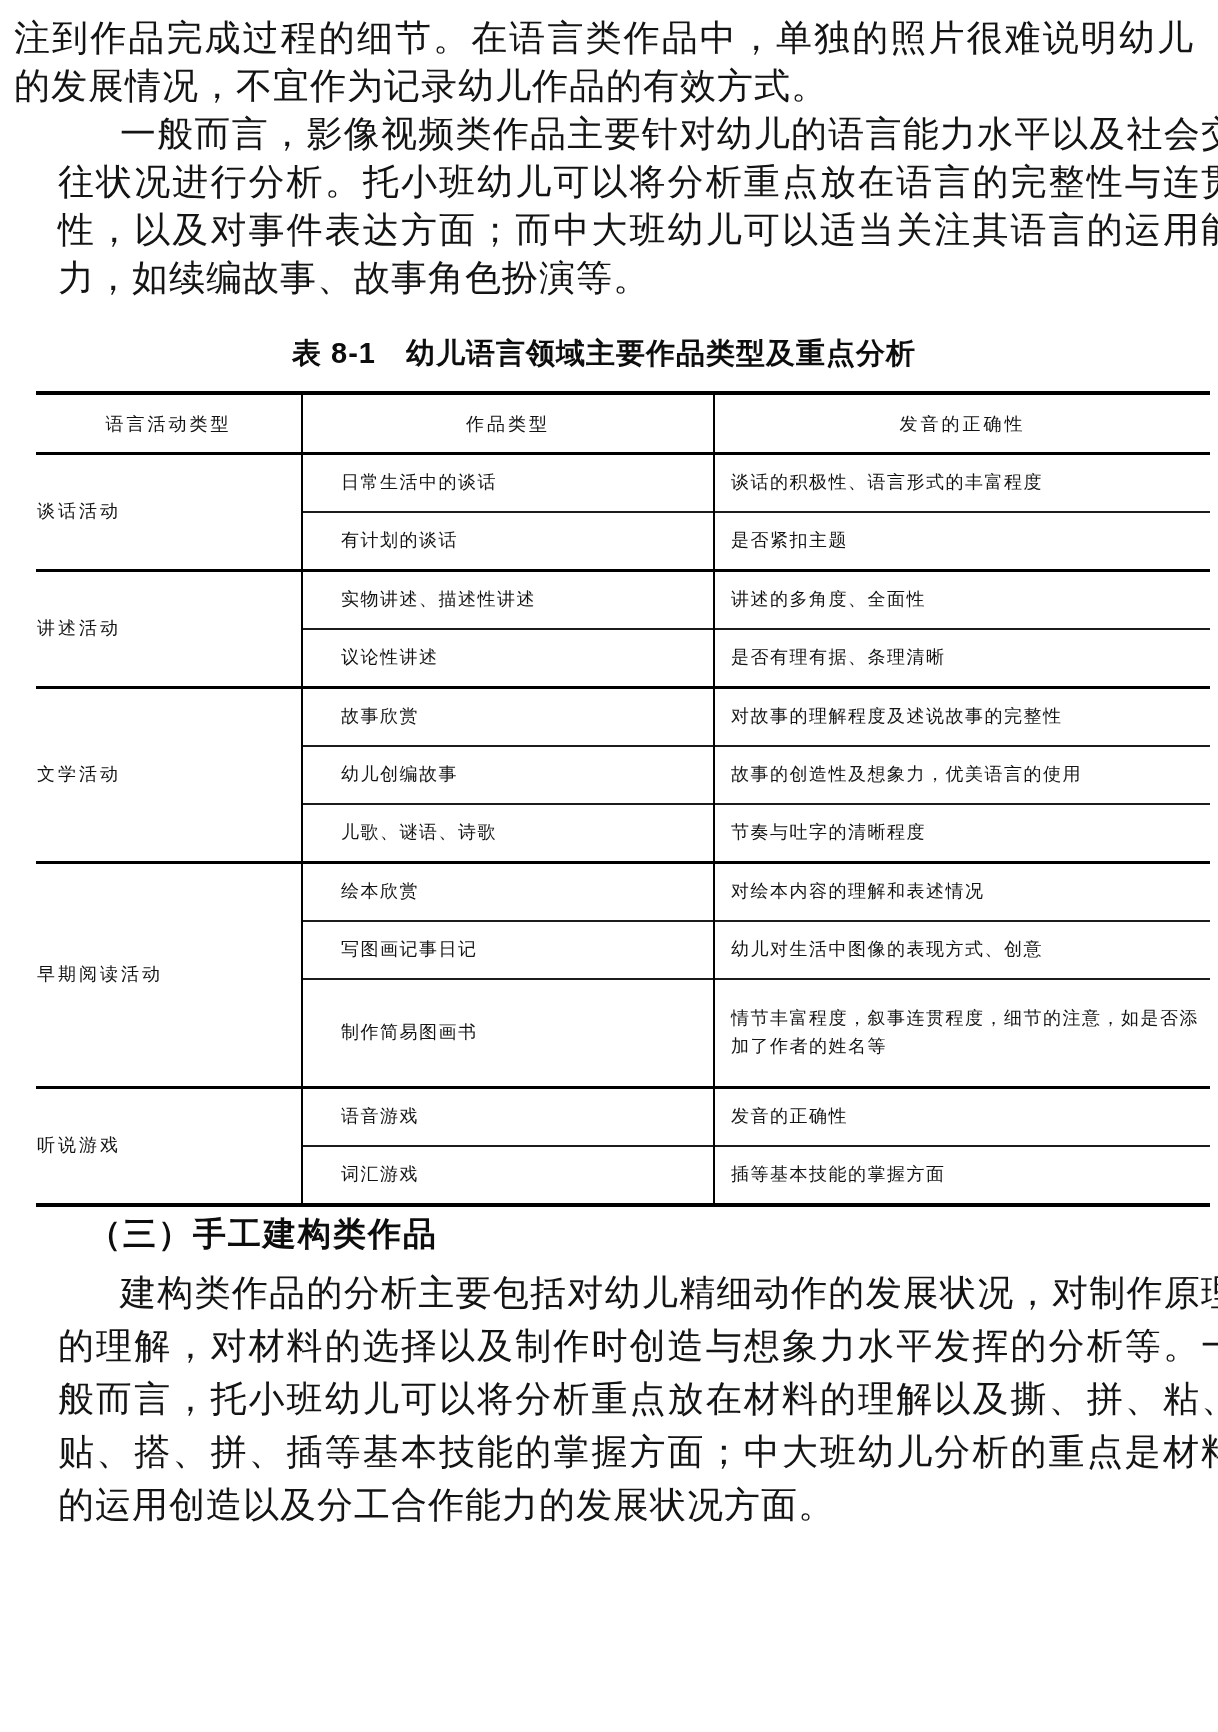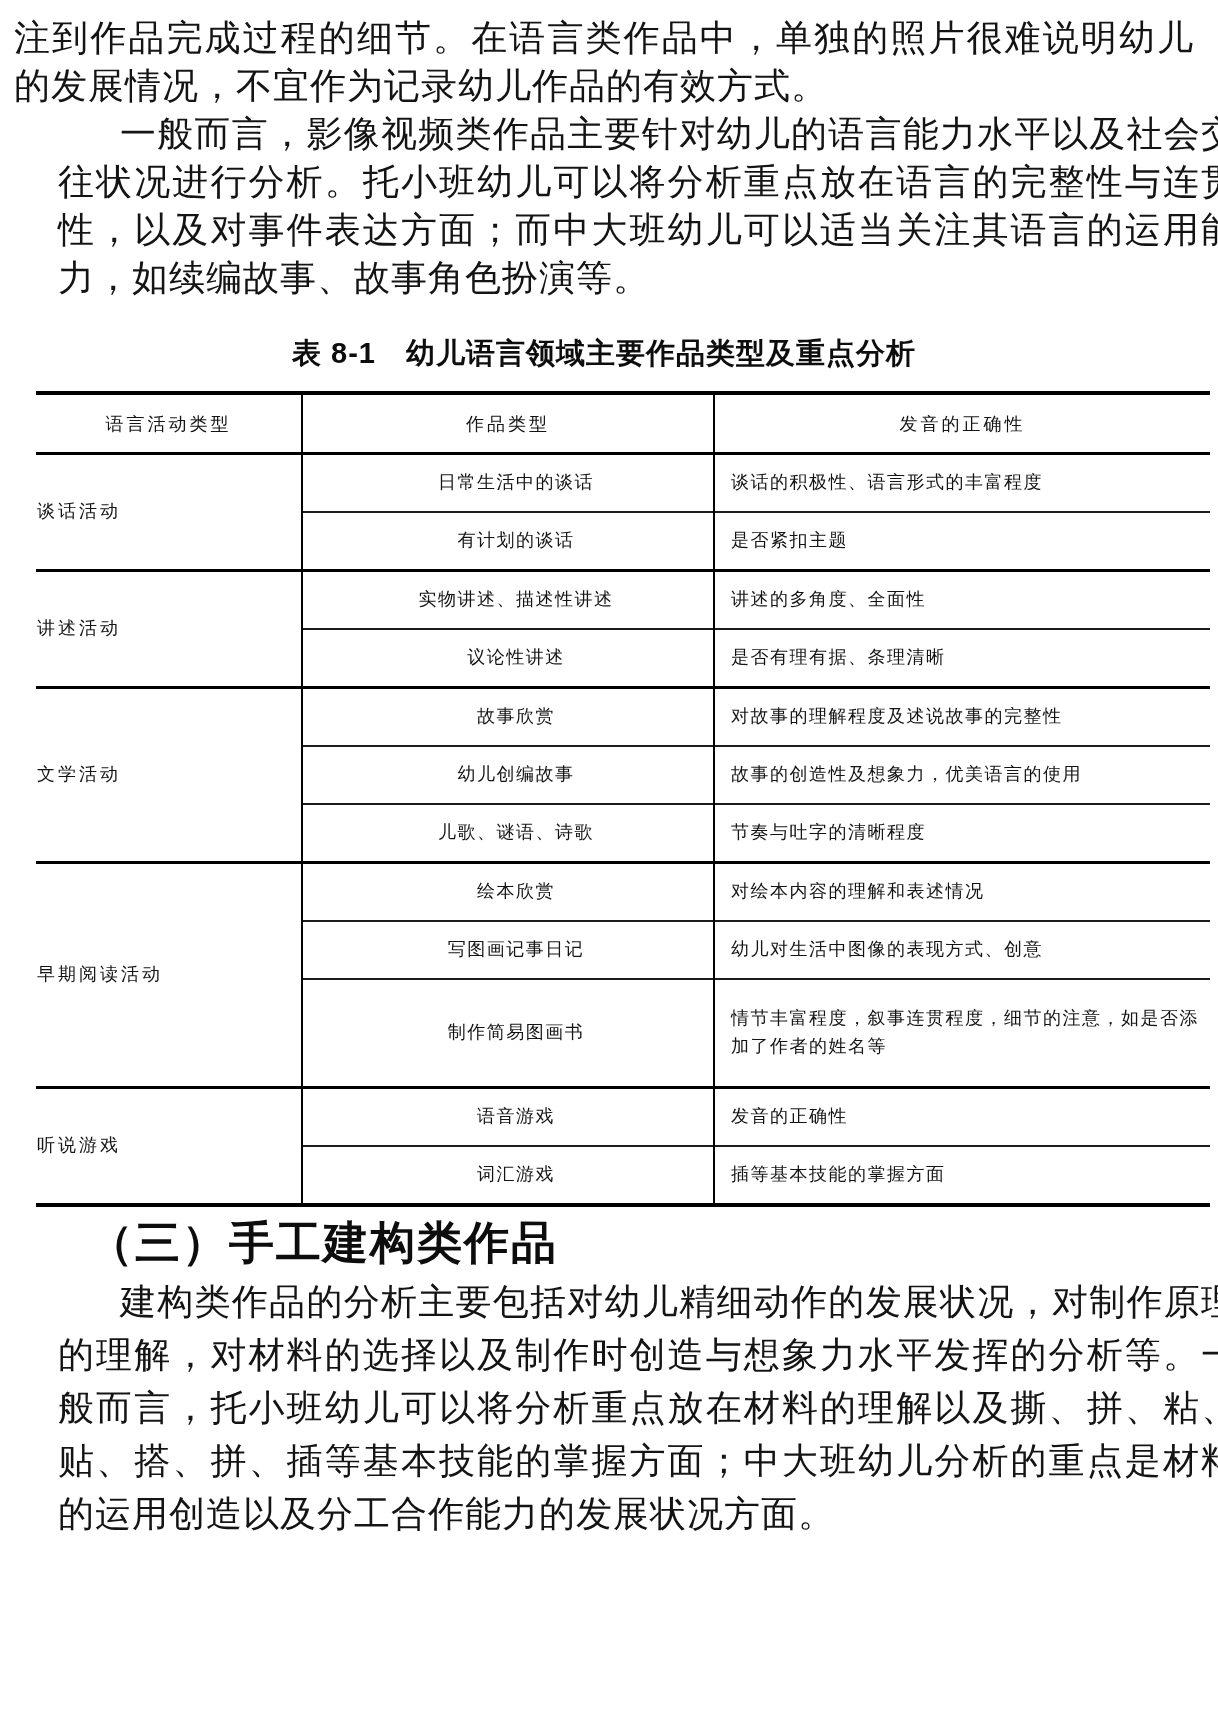--- a/index.html
+++ b/index.html
@@ -70,40 +70,40 @@
     height: 54px;
     vertical-align: middle;
     letter-spacing: 1.5px;
     line-height: 1.55;
     color: #141414;
   }
   table.works td.cat {
     letter-spacing: 3px;
     font-family: Liberation Serif, serif;
   }
-  table.works td.c2cell { padding-left: 22px; padding-right: 6px; text-align: center; }
+  table.works td.c2cell { padding-left: 38px; padding-right: 6px; }
   table.works td.c3cell { padding-left: 16px; padding-right: 4px; }
   table.works .vline { border-left: 2px solid #000; }
   table.works tr.inner td { border-top: 2px solid #1c1c1c; }
   table.works tr.gstart td { border-top: 3px solid #000; }
   table.works tr.tall td { height: 104px; }
   
   .tbl-source {
     margin: 7px 0 0 28px;
     font-size: 25px;
     letter-spacing: 0.5px;
     line-height: 32px;
     color: #1a1a1a;
   }
   
   .sec-heading {
-    margin: 13px 0 10px 74px;
+    margin: 4px 0 10px 74px;
     font-family: "Liberation Sans", "DejaVu Sans", sans-serif;
     font-weight: bold;
-    font-size: 45px;
+    font-size: 33px;
     letter-spacing: 2px;
     line-height: 46px;
     color: #0d0d0d;
   }
 </style>
 </head>
 <body>
 
 <div class="page">
 

